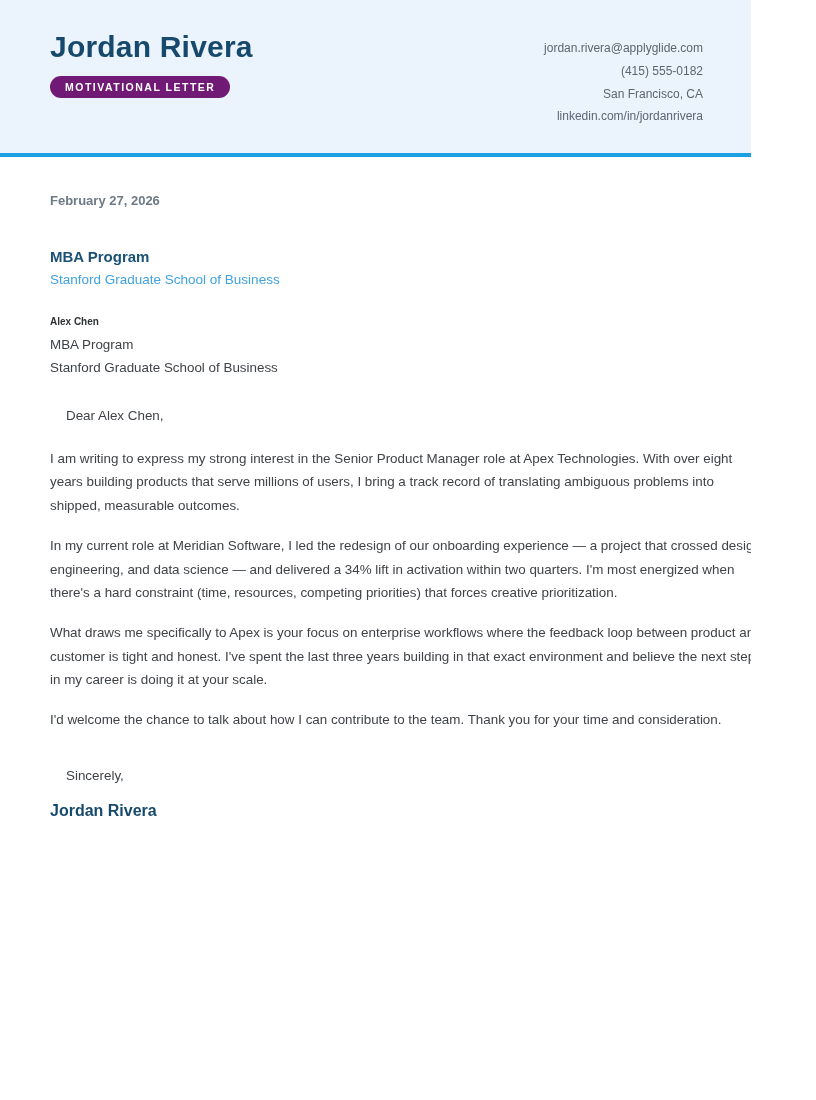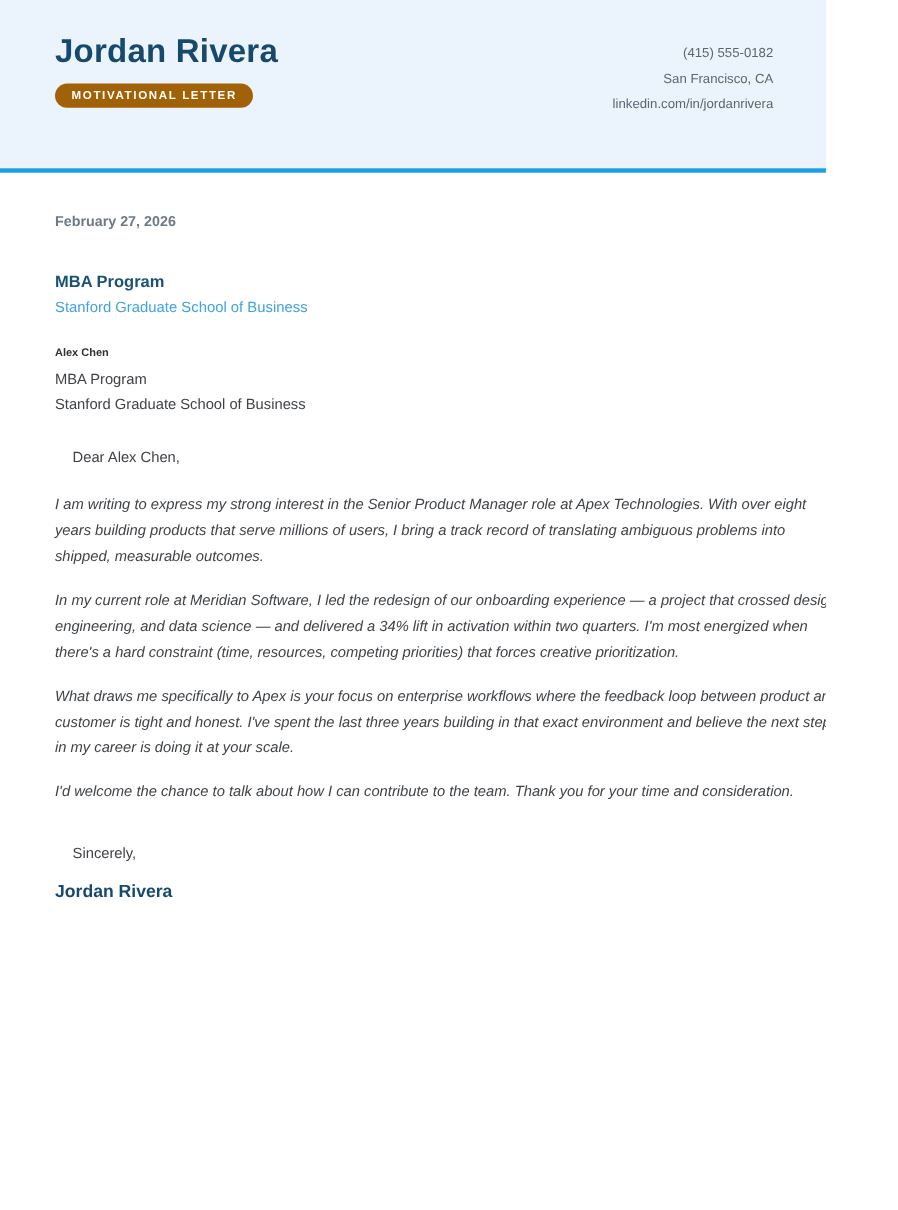--- a/index.html
+++ b/index.html
@@ -27,21 +27,21 @@
     margin: 0;
     font-size: 30px;
     line-height: 32px;
     font-weight: bold;
     color: #17496d;
     letter-spacing: 0.2px;
   }
   .badge {
     display: inline-block;
     margin-top: 13px;
-    background: #a16207;
+    background: #701a75;
     color: #ffffff;
     font-size: 10.5px;
     font-weight: bold;
     letter-spacing: 1.5px;
     padding: 5px 15px 5px 15px;
     border-radius: 999px;
     line-height: 12px;
   }
   .contact {
     text-align: right;
@@ -95,21 +95,20 @@
   .salutation {
     margin: 25px 0 19px 16px;
     font-size: 13.4px;
     line-height: 23.7px;
   }
   .para {
     margin: 0 0 16px 0;
     font-size: 13.4px;
     line-height: 23.7px;
     color: #3f4347;
-    font-style: italic;
   }
   .closing {
     margin: 32px 0 12px 16px;
     font-size: 13.4px;
     line-height: 23.7px;
   }
   .signature {
     margin: 0;
     font-size: 16px;
     line-height: 24px;
@@ -121,20 +120,21 @@
 <body>
 
 <div class="page">
 
   <header class="header">
     <div class="header-left">
       <h1 class="header-name">Jordan Rivera</h1>
       <span class="badge">MOTIVATIONAL LETTER</span>
     </div>
     <div class="contact">
+      <div>jordan.rivera@applyglide.com</div>
       <div>(415) 555-0182</div>
       <div>San Francisco, CA</div>
       <div>linkedin.com/in/jordanrivera</div>
     </div>
   </header>
 
   <main class="body">
     <p class="date">February 27, 2026</p>
 
     <div class="recipient">

